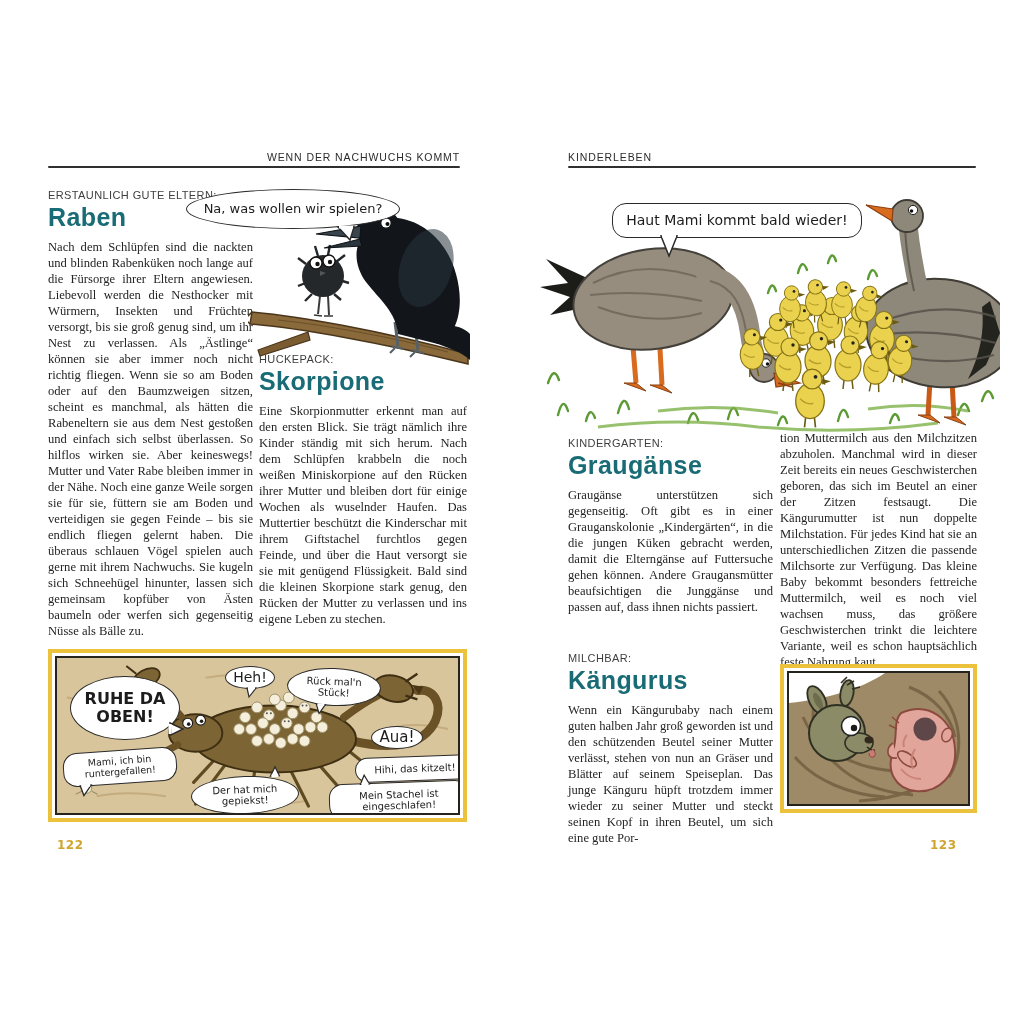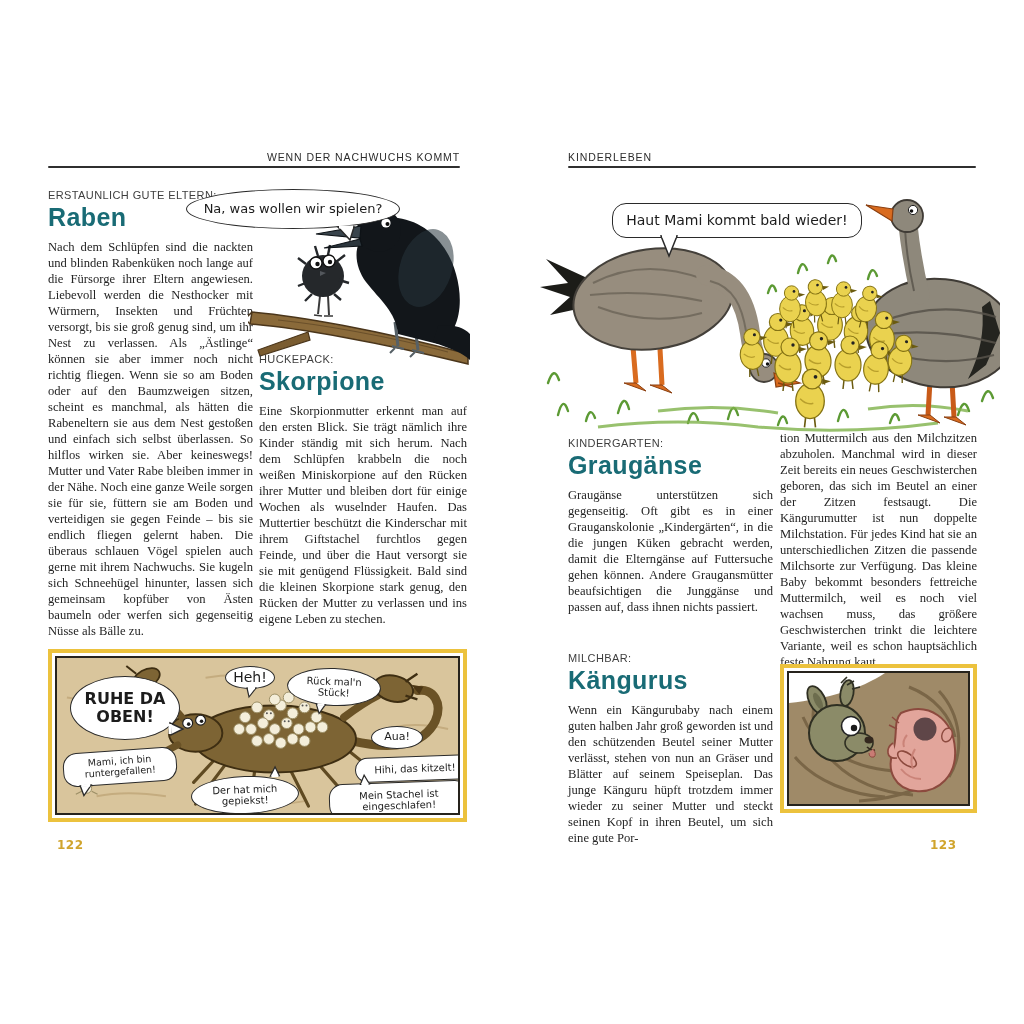--- a/index.html
+++ b/index.html
@@ -219,21 +219,21 @@
         <line x1="2" y1="1" x2="9" y2="1" stroke="#ffffff" stroke-width="2.4"></line>
       </svg>
     </div>
     <div class="bubble ellipse" style="left:230px;top:10px;width:94px;height:38px;font-size:10px;transform:rotate(2deg);">
       <span class="bubble-text">Rück mal'n Stück!</span>
       <svg class="tail" style="left:28px;bottom:-10px;" width="12" height="11" viewBox="0 0 12 11">
         <polygon points="1,1 10,1 4,10" fill="#ffffff" stroke="#2a2a2a" stroke-width="1.2"></polygon>
         <line x1="2" y1="1" x2="9" y2="1" stroke="#ffffff" stroke-width="2.4"></line>
       </svg>
     </div>
-    <div class="bubble ellipse" style="left:314px;top:68px;width:52px;height:23px;font-size:11px;">
+    <div class="bubble ellipse" style="left:314px;top:68px;width:52px;height:23px;font-size:15px;">
       <span class="bubble-text">Aua!</span>
     </div>
     <div class="bubble round" style="left:298px;top:98px;width:120px;height:25px;font-size:10px;transform:rotate(-2deg);">
       <span class="bubble-text">Hihi, das kitzelt!</span>
     </div>
     <div class="bubble ellipse" style="left:134px;top:118px;width:108px;height:38px;font-size:10px;transform:rotate(-2deg);">
       <span class="bubble-text">Der hat mich gepiekst!</span>
       <svg class="tail" style="right:16px;top:-10px;" width="12" height="11" viewBox="0 0 12 11">
         <polygon points="1,10 10,10 6,1" fill="#ffffff" stroke="#2a2a2a" stroke-width="1.2"></polygon>
         <line x1="2" y1="10" x2="9" y2="10" stroke="#ffffff" stroke-width="2.4"></line>

